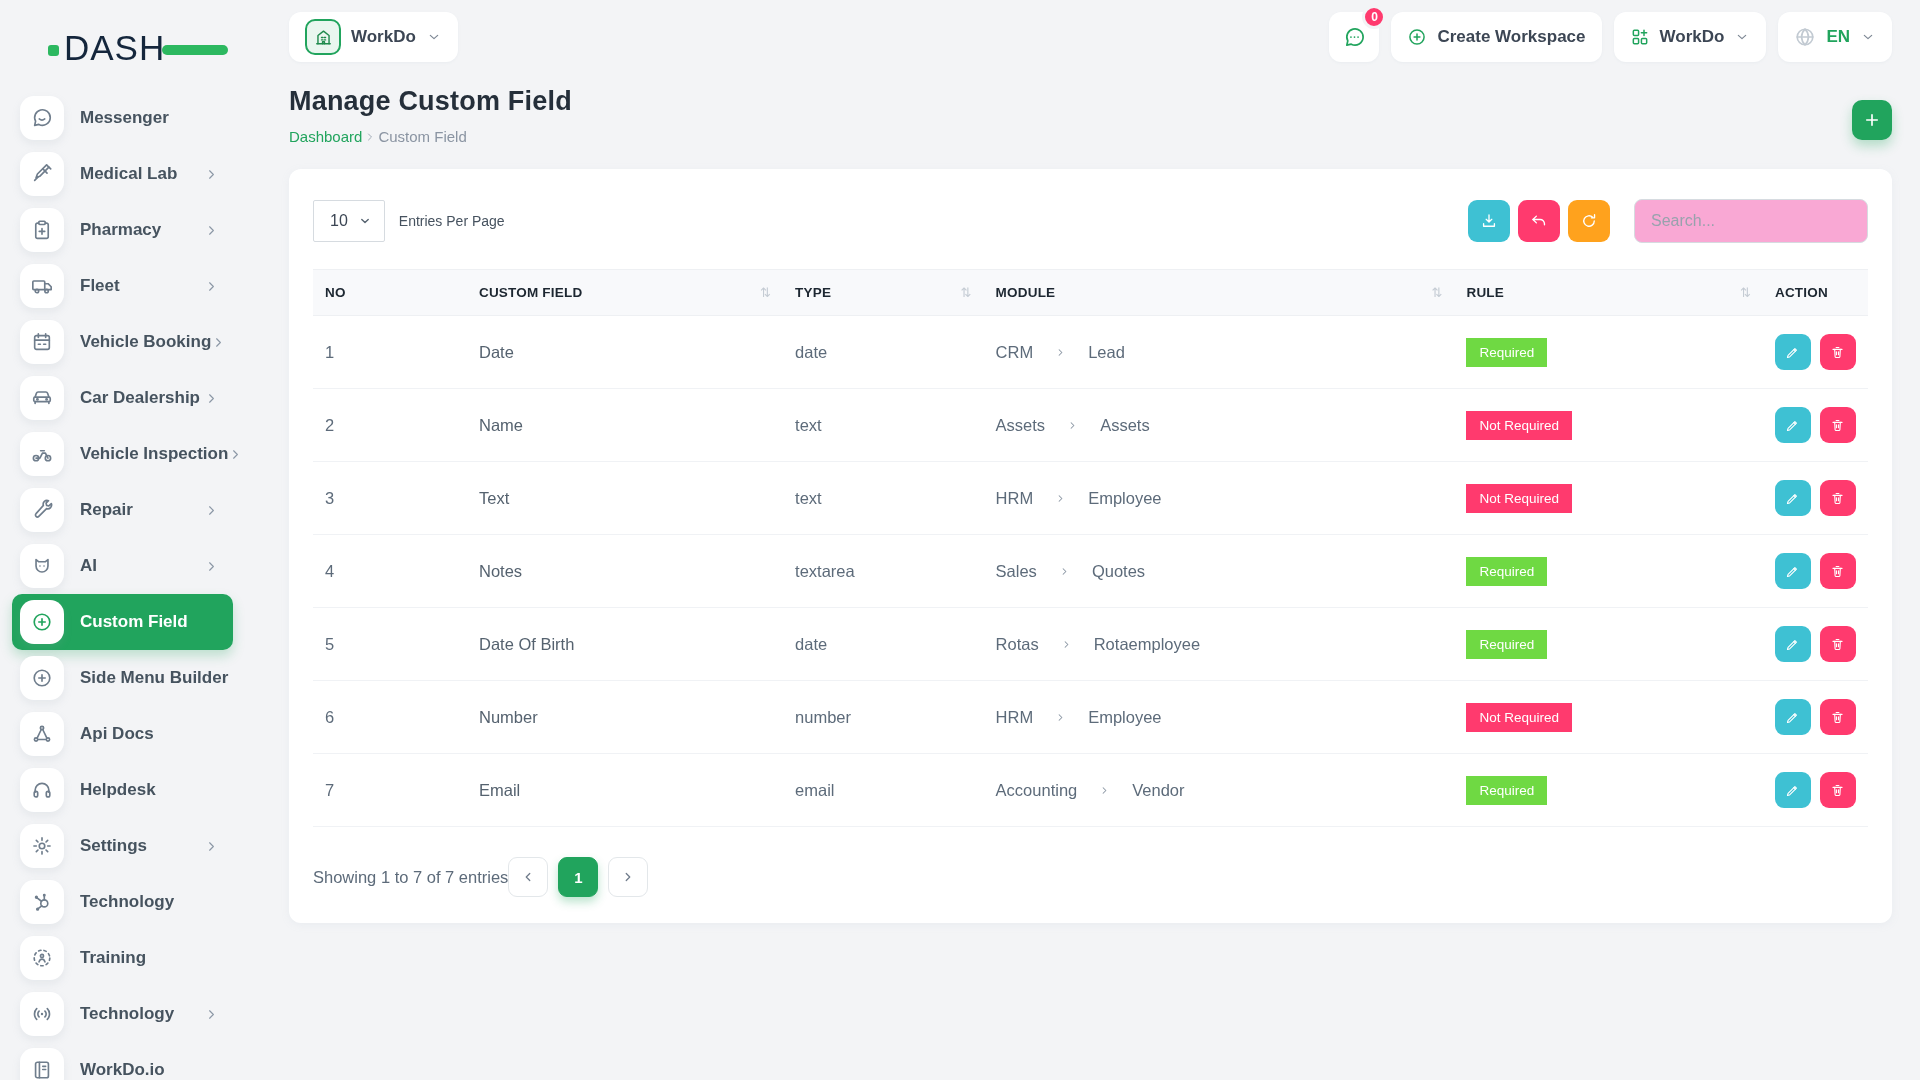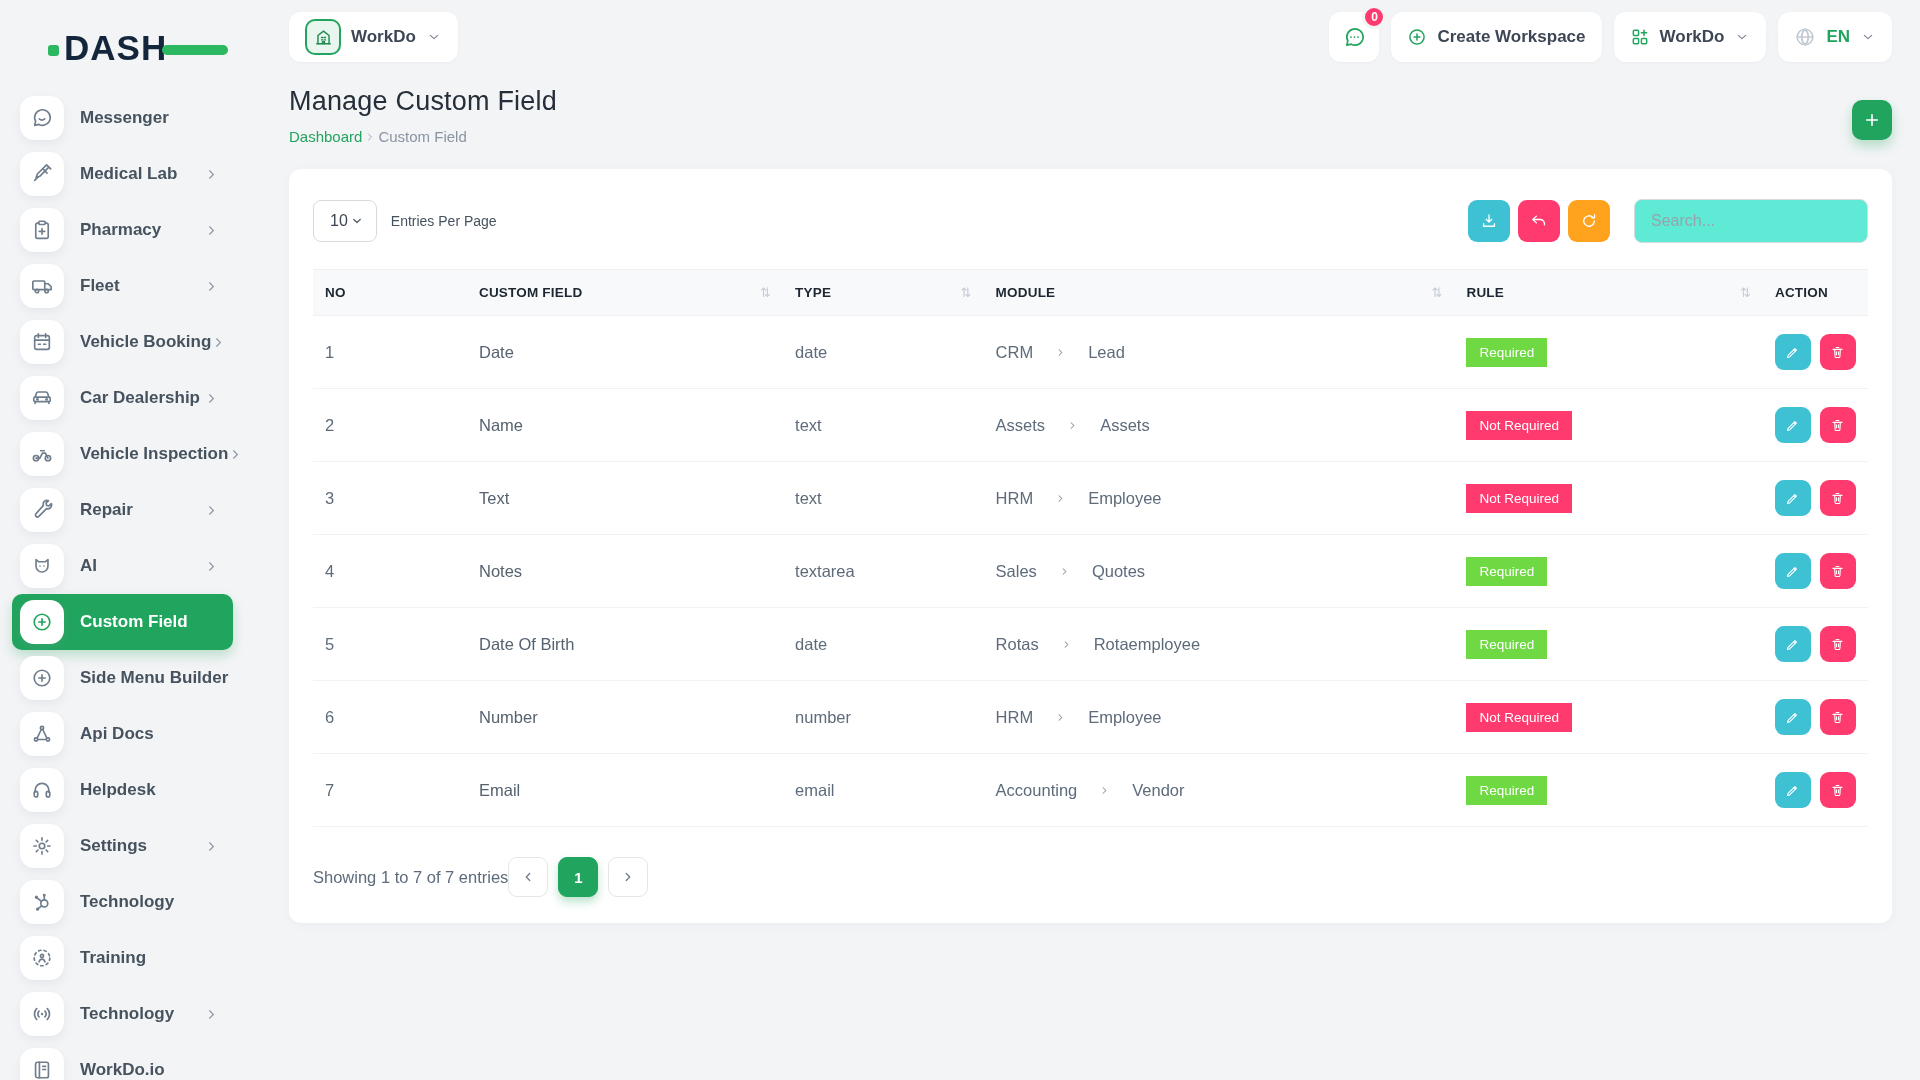--- a/index.html
+++ b/index.html
@@ -9,21 +9,21 @@
   }
   *{box-sizing:border-box;margin:0;padding:0}
   html,body{width:1920px;height:1080px;overflow:hidden}
   body{font-family:"Liberation Sans",sans-serif;background:var(--bg);color:var(--text-mid)}
   .app{display:flex;width:100%;height:100%}
   svg.ic{display:block;fill:none;stroke:currentColor;stroke-width:1.8;stroke-linecap:round;stroke-linejoin:round}
 
   
   .sidebar{width:245px;flex-shrink:0;padding-top:24px;height:100%}
   .logo{position:relative;margin:4px 0 18px 64px;width:130px;height:44px;cursor:pointer}
-  .logo-text{font-size:35px;font-weight:700;letter-spacing:1px;color:var(--navy);font-style:normal}
+  .logo-text{font-size:35px;font-weight:400;letter-spacing:1px;color:var(--navy);font-style:normal}
   .logo-dot{position:absolute;left:-16px;top:17px;width:11px;height:11px;border-radius:3px;background:var(--logo-green)}
   .logo-bar{position:absolute;right:-34px;top:17px;width:66px;height:10px;border-radius:5px;background:var(--logo-green)}
   .nav{display:flex;flex-direction:column;padding:0 12px}
   .nav-item{display:flex;align-items:center;height:56px;border-radius:10px;padding:0 14px 0 8px;cursor:pointer}
   .nav-item.active{background:var(--primary);box-shadow:0 6px 12px rgba(33,164,93,.25)}
   .icon-tile{width:44px;height:44px;background:#fff;border-radius:14px;display:flex;align-items:center;justify-content:center;box-shadow:0 4px 8px rgba(149,163,180,.14);flex-shrink:0}
   .icon-tile svg{width:22px;height:22px;color:#6f7d8c}
   .nav-item.active .icon-tile svg{color:var(--primary)}
   .nav-label{margin-left:16px;font-size:17px;font-weight:600;color:#46535f;flex:1;white-space:nowrap}
   .nav-item.active .nav-label{color:#fff}
@@ -39,42 +39,42 @@
   .topbar-right{display:flex;align-items:center;gap:12px}
   .chat-btn{position:relative;width:50px;justify-content:center;padding:0}
   .chat-btn svg{width:23px;height:23px;color:var(--primary)}
   .badge-count{position:absolute;top:-7px;right:-7px;min-width:24px;height:24px;border-radius:12px;background:var(--danger);color:#fff;font-size:12px;font-weight:700;display:flex;align-items:center;justify-content:center;border:3px solid var(--bg)}
   .green-ic svg{width:20px;height:20px;color:var(--primary)}
   .globe-ic svg{width:22px;height:22px;color:#c2cad2}
   .lang-label{color:var(--primary);font-weight:700}
 
   
   .page-head{display:flex;justify-content:space-between;align-items:flex-start;margin-top:24px}
-  .page-title{font-size:27px;font-weight:400;color:var(--text-dark);letter-spacing:.2px}
+  .page-title{font-size:27px;font-weight:700;color:var(--text-dark);letter-spacing:.2px}
   .breadcrumb{display:flex;align-items:center;gap:2px;margin-top:11px;font-size:15px}
   .bc-link{color:var(--primary);text-decoration:none;cursor:pointer}
   .bc-sep svg{width:12px;height:12px;color:#9aa4b0}
   .bc-current{color:#8a94a2}
   .add-btn{width:40px;height:40px;border:none;border-radius:10px;background:var(--primary);display:flex;align-items:center;justify-content:center;cursor:pointer;margin-top:14px;box-shadow:0 6px 12px rgba(33,164,93,.3)}
   .add-btn svg{width:18px;height:18px;color:#fff;stroke-width:2.2}
 
   
   .card{background:var(--card);border-radius:12px;margin-top:24px;padding:30px 24px 26px;box-shadow:0 2px 8px rgba(160,174,192,.10)}
   .toolbar{display:flex;justify-content:space-between;align-items:center;padding-bottom:26px}
   .toolbar-left{display:flex;align-items:center;gap:14px}
-  .entries-select{display:flex;align-items:center;gap:2px;height:42px;padding:0 12px 0 16px;border:1px solid #d6dbe0;border-radius:8px;font-size:16px;color:#3c4654;cursor:pointer;background:#fff}
+  .entries-select{display:flex;align-items:center;gap:10px;height:42px;padding:0 12px 0 16px;border:1px solid #d6dbe0;border-radius:2px;font-size:16px;color:#3c4654;cursor:pointer;background:#fff}
   .entries-select svg{width:14px;height:14px;color:#55626f;stroke-width:2.4}
   .entries-label{font-size:14px;color:#46525f}
   .toolbar-right{display:flex;align-items:center;gap:8px}
   .tool-btn{width:42px;height:42px;border:none;border-radius:9px;display:flex;align-items:center;justify-content:center;cursor:pointer;color:#fff}
   .tool-btn svg{width:18px;height:18px}
   .tool-download{background:var(--info)}
   .tool-undo{background:var(--danger)}
   .tool-refresh{background:var(--warning)}
-  .search-input{width:234px;height:44px;margin-left:16px;border:1px solid #d6dbe0;border-radius:8px;padding:0 16px;font-size:16px;font-family:"Liberation Sans",sans-serif;color:#3c4654;outline:none;background:#5eead4}
+  .search-input{width:234px;height:44px;margin-left:16px;border:1px solid #d6dbe0;border-radius:8px;padding:0 16px;font-size:16px;font-family:"Liberation Sans",sans-serif;color:#3c4654;outline:none;background:#f9a8d4}
   .search-input::placeholder{color:#98a2ad}
 
   
   table{width:100%;border-collapse:collapse}
   thead th{background:#f8f9fb;border-top:1px solid #eef0f3;border-bottom:1px solid #eef0f3;padding:15px 12px;font-size:13.5px;font-weight:700;color:#1d2731;text-align:left;letter-spacing:.2px;white-space:nowrap}
   th .sort-glyph{float:right;color:#c5ccd4;font-size:13px;font-weight:400;cursor:pointer}
   tbody td{padding:18px 12px;border-bottom:1px solid #f0f2f5;font-size:16.5px;color:#5d6b7a;vertical-align:middle}
   td.cell-field{color:#55626f}
   .module-cell{display:flex;align-items:center;gap:22px}
   .module-sep svg{width:11px;height:11px;color:#8a96a3;stroke-width:2.2}

